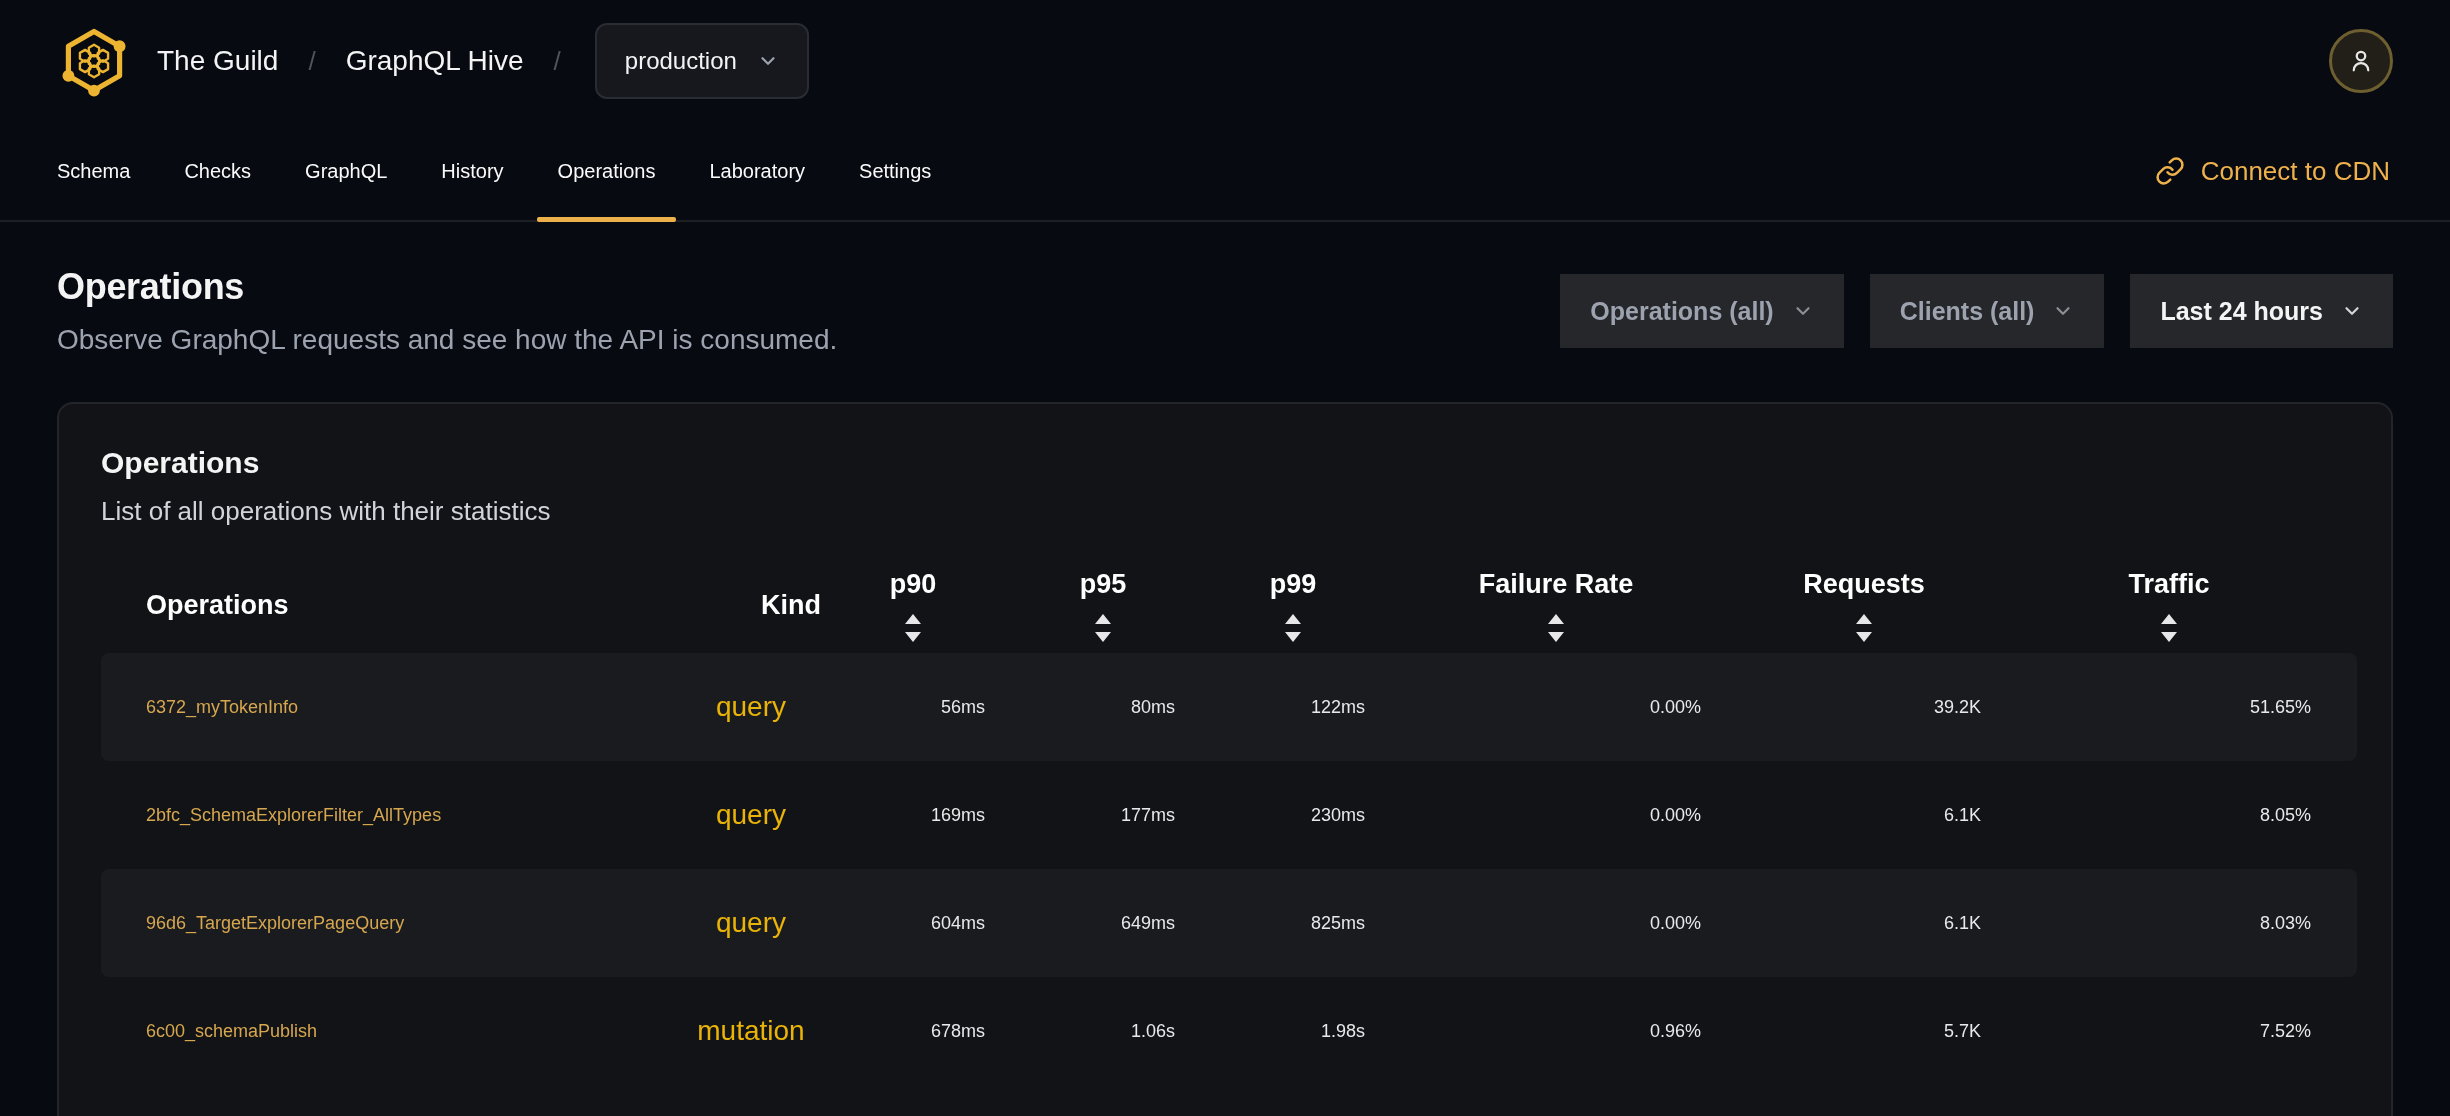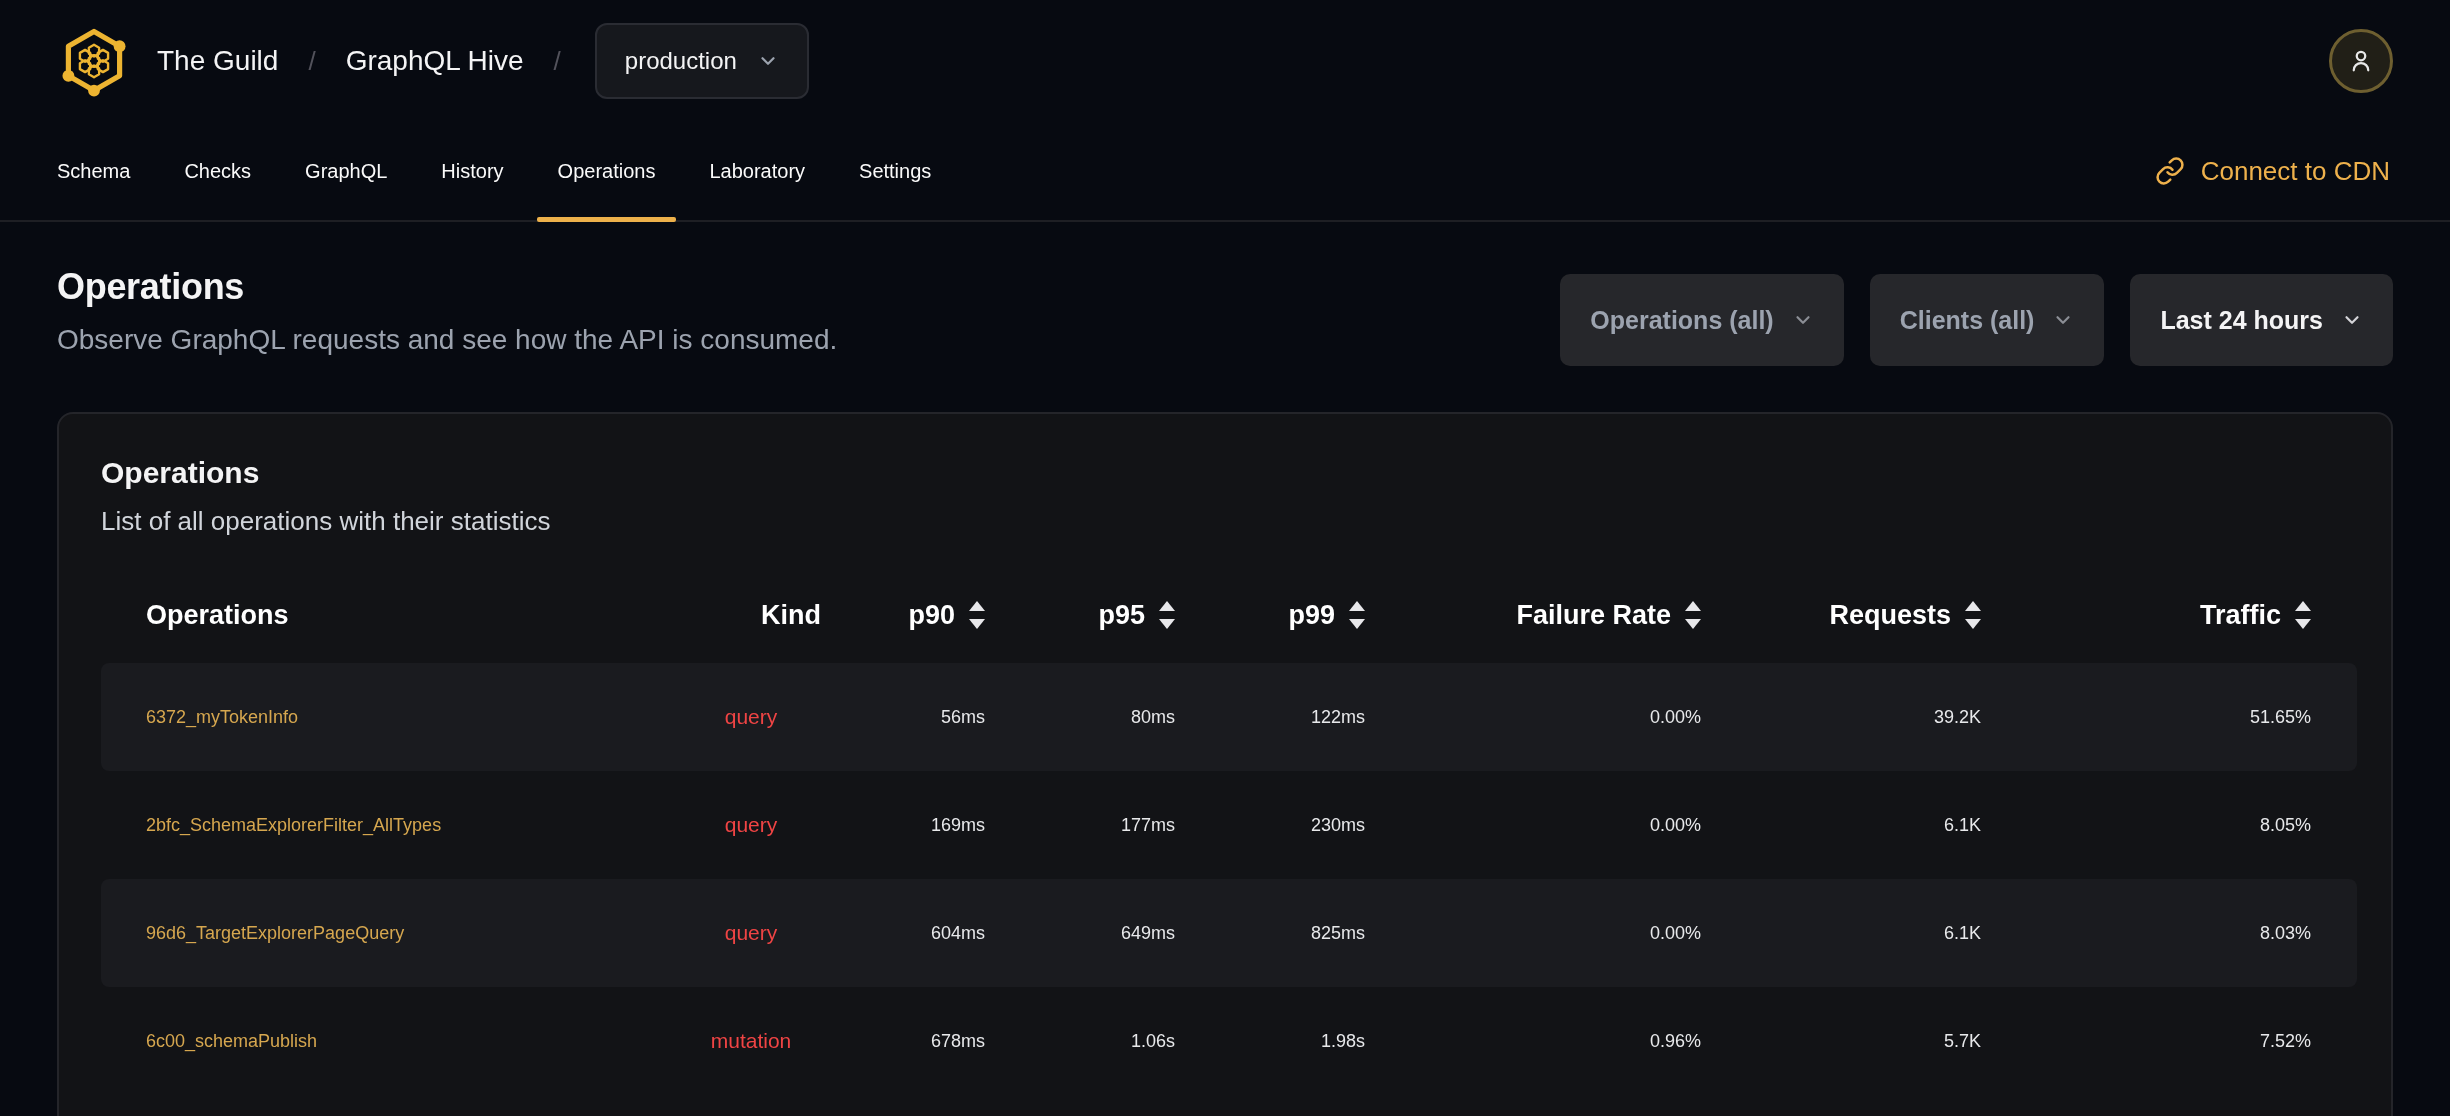--- a/index.html
+++ b/index.html
@@ -63,22 +63,22 @@
   .cdn-link svg { width:30px; height:30px; }
 
   
   .main { padding:0 57px; }
   .page-head { display:flex; align-items:flex-start; margin-top:44px; }
   .page-title { font-size:36px; font-weight:700; letter-spacing:-0.3px; }
   .page-sub { margin-top:16px; font-size:28px; color:#9ca3af; }
   .filter-group { margin-left:auto; display:flex; gap:26px; margin-top:8px; }
   .filter-btn {
     display:flex; align-items:center; gap:18px;
-    height:92px; padding:0 30px;
-    background:#26272b; border:none; border-radius:10px;
+    height:74px; padding:0 30px;
+    background:#26272b; border:none; border-radius:0;
     font-family:"Liberation Sans", sans-serif;
     font-size:25px; font-weight:600; color:#f4f4f5; cursor:pointer;
   }
   .filter-btn.muted { color:#9ca3af; }
   .filter-btn .chev { color:#8b8e95; }
   .filter-btn:not(.muted) .chev { color:#d4d4d8; }
 
   
   .card {
     margin-top:46px; height:830px;
@@ -87,35 +87,35 @@
   }
   .card-title { font-size:30px; font-weight:700; }
   .card-sub { margin-top:16px; font-size:26px; color:#d1d5db; }
 
   
   table { width:100%; border-collapse:collapse; table-layout:fixed; margin-top:30px; }
   th { font-size:27px; font-weight:700; color:#ffffff; height:96px; padding:0; }
   .th-inner { display:flex; align-items:center; gap:14px; padding:0 20px 0 45px; }
   .al-left  .th-inner { justify-content:flex-start; }
   .al-center.th-wrap .th-inner, th.al-center .th-inner { justify-content:flex-end; padding-left:0; }
-  th.al-right .th-inner { justify-content:flex-end; padding-left:0; padding-right:46px; }
+  th.al-right .th-inner { justify-content:flex-end; padding-left:0; padding-right:46px;flex-direction:column; }
   th.sortable { cursor:pointer; }
   .sorter { display:flex; flex-direction:column; gap:8px; align-items:center; }
   .arr-up   { width:0; height:0; border-left:8px solid transparent; border-right:8px solid transparent; border-bottom:10px solid #e7e7ea; }
   .arr-down { width:0; height:0; border-left:8px solid transparent; border-right:8px solid transparent; border-top:10px solid #e7e7ea; }
 
   td { height:108px; font-size:18px; color:#e8e9eb; padding:0 20px; }
   td.al-left   { text-align:left; padding-left:45px; }
   td.al-center { text-align:center; }
   td.al-right  { text-align:right; padding-right:46px; }
   tr.striped td { background:#1a1b1f; }
   tr.striped td:first-child { border-top-left-radius:8px; border-bottom-left-radius:8px; }
   tr.striped td:last-child  { border-top-right-radius:8px; border-bottom-right-radius:8px; }
   .op-link { color:#d6a74f; cursor:pointer; text-decoration:none; }
-  .kind-cell { font-size:21px; color:#ef4444; }
+  .kind-cell { font-size:28px; color:#eab308; }
 </style>
 </head>
 <body>
 
 <header class="topbar">
   <div class="logo">
     <svg viewBox="0 0 100 100" width="74" height="74">
       <defs>
         <polygon id="hx" points="0,-8 6.93,-4 6.93,4 0,8 -6.93,4 -6.93,-4" fill="none" stroke="#edb431" stroke-width="3.2" stroke-linejoin="round"></polygon>
       </defs>

